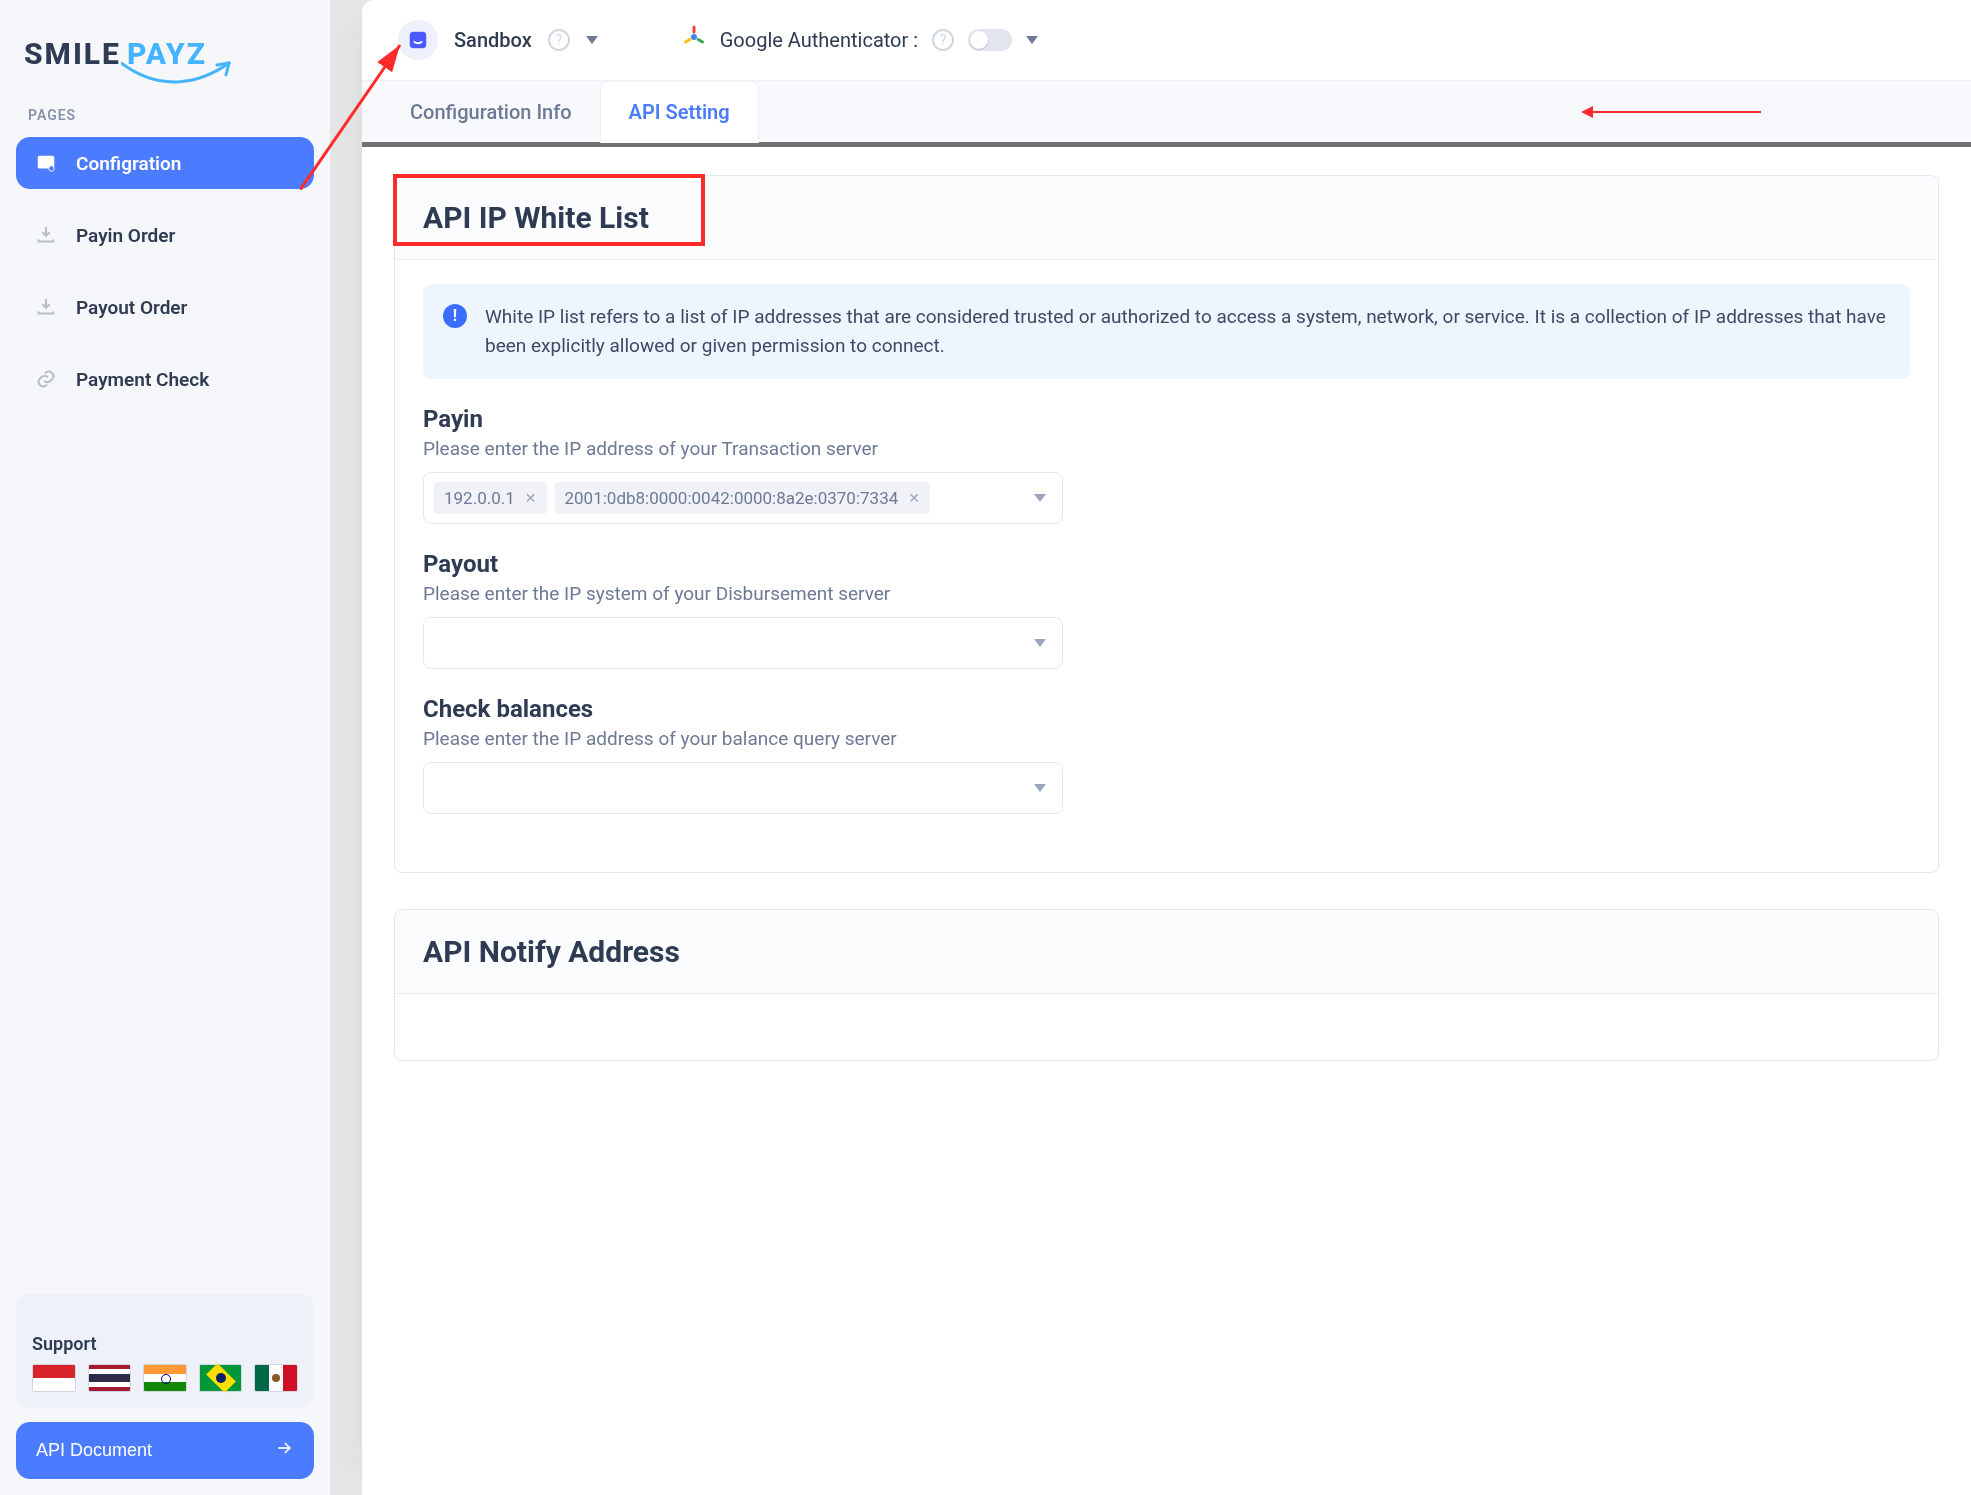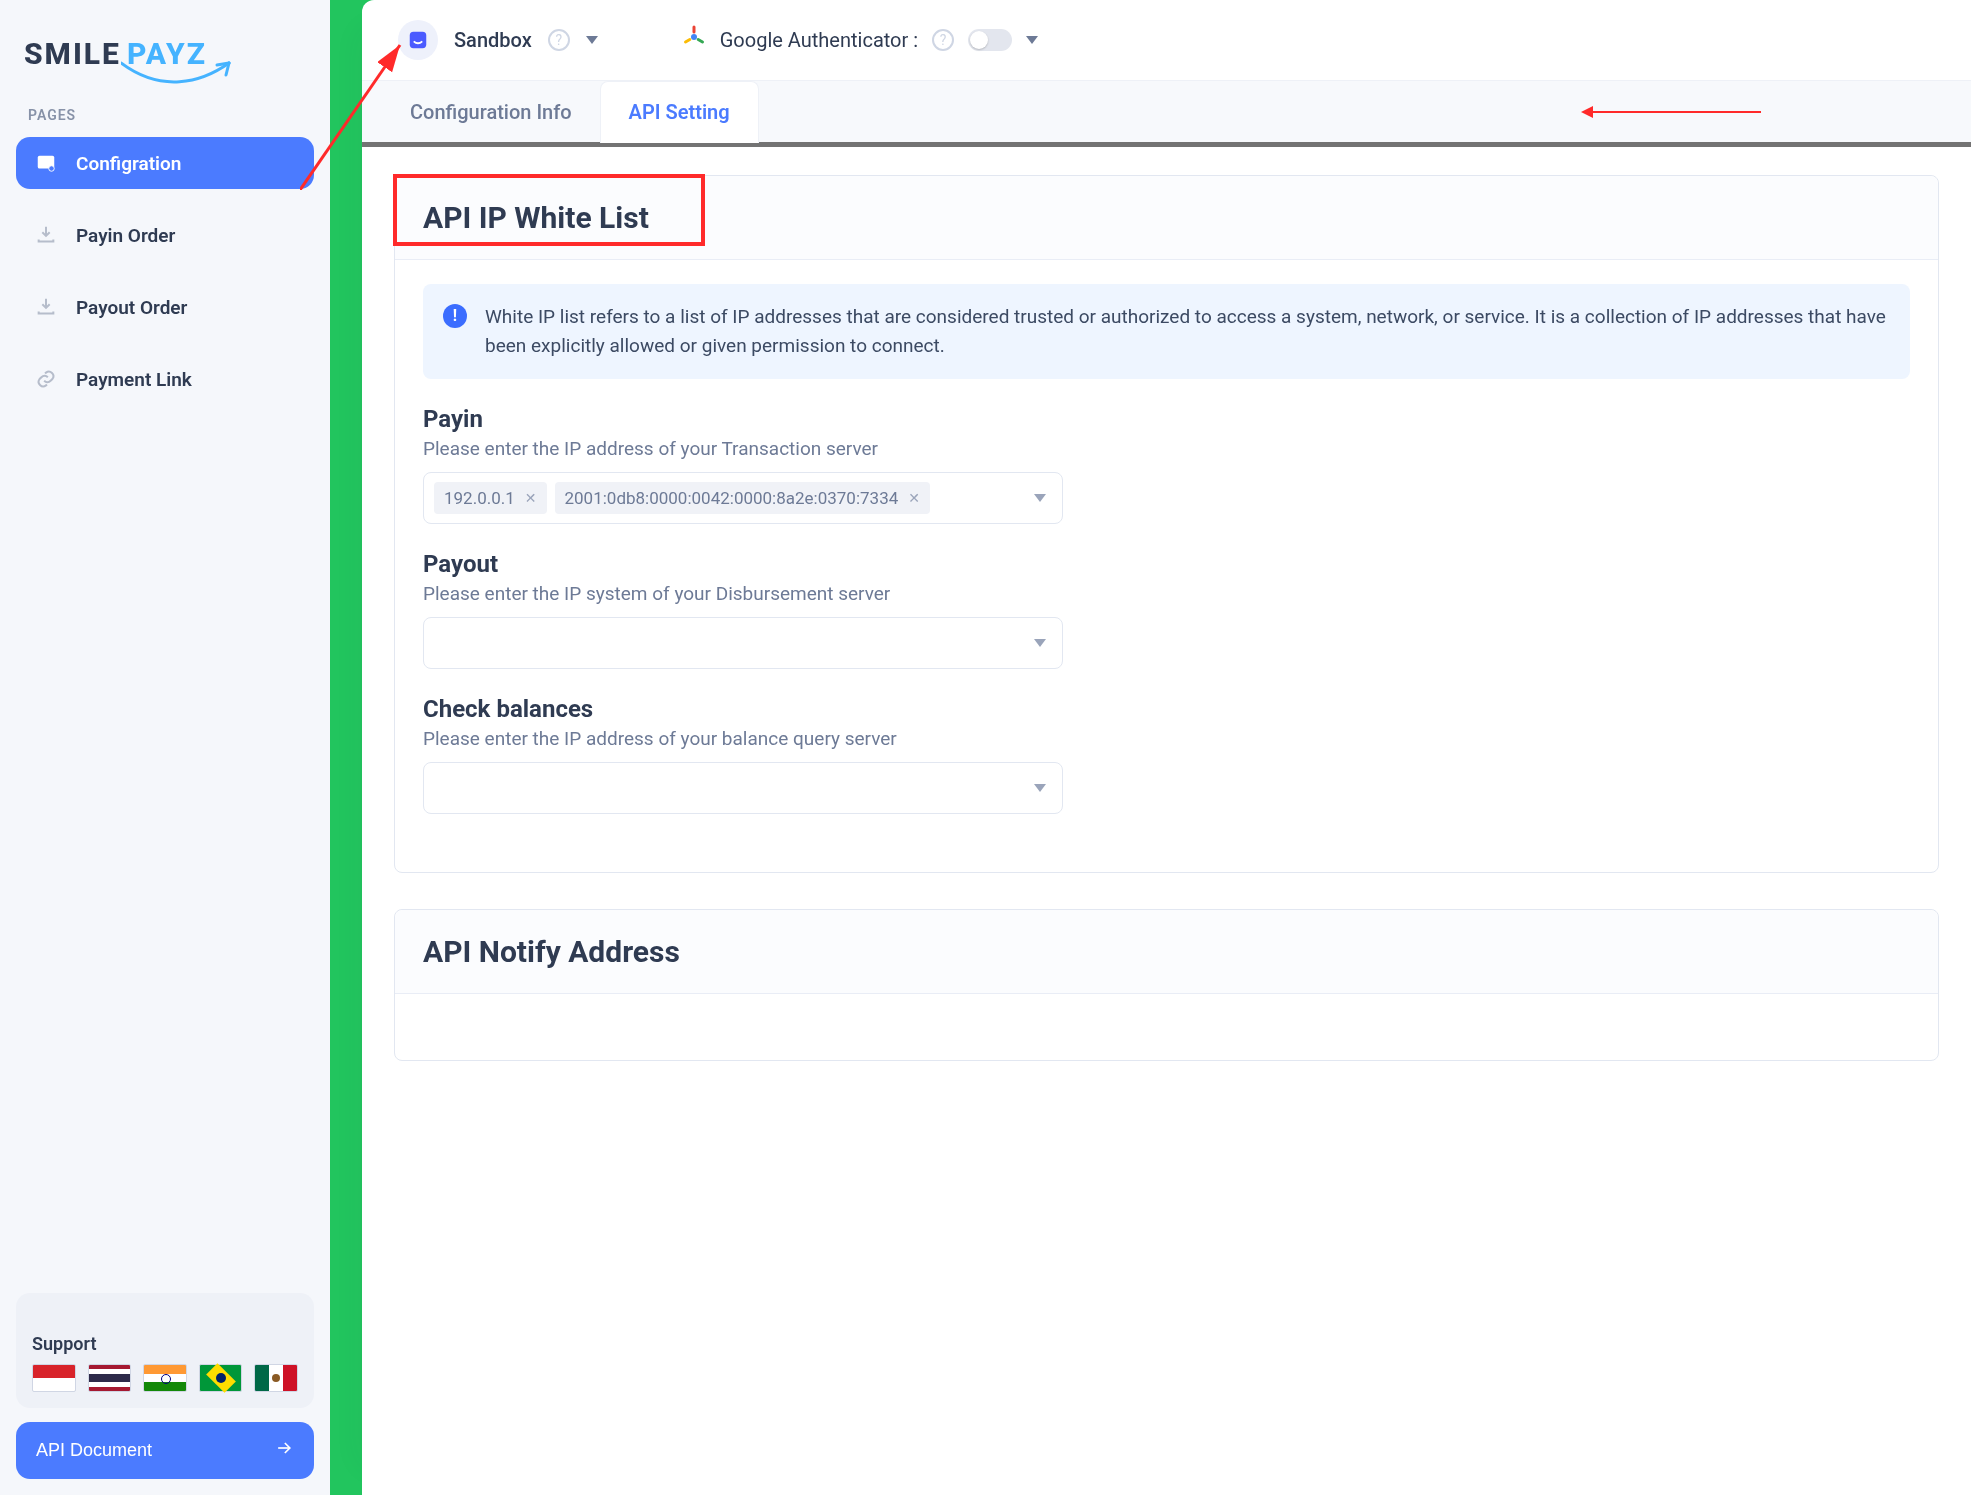--- a/index.html
+++ b/index.html
@@ -104,21 +104,21 @@
     display: flex;
     align-items: center;
     justify-content: space-between;
     cursor: pointer;
   }
 
   
   .main {
     position: absolute;
     left: 330px; right: 0; top: 0; bottom: 0;
-    background: #22c55e;
+    background: #e5e5e5;
     display: flex;
     flex-direction: column;
   }
   .main-inner {
     background: #ffffff;
     border-radius: 12px 0 0 0;
     margin-left: 32px;
     min-height: 100%;
     box-shadow: -30px 0 30px -30px rgba(50,60,90,.06);
     display: flex;
@@ -420,21 +420,21 @@
     <span>Payout Order</span>
   </div>
 
   <div class="nav-item">
     <span class="nav-icon">
       <svg width="22" height="22" viewBox="0 0 24 24" fill="none" stroke="currentColor" stroke-width="2.2">
         <path d="M10 14a5 5 0 0 0 7 0l2-2a5 5 0 0 0-7-7l-1 1"></path>
         <path d="M14 10a5 5 0 0 0-7 0l-2 2a5 5 0 0 0 7 7l1-1"></path>
       </svg>
     </span>
-    <span>Payment Link</span>
+    <span>Payment Check</span>
   </div>
 
   <div class="support-card">
     <div class="support-title">Support</div>
     <div class="flags">
       <span class="flag id"></span>
       <span class="flag th"></span>
       <span class="flag in"></span>
       <span class="flag br"></span>
       <span class="flag mx"></span>

